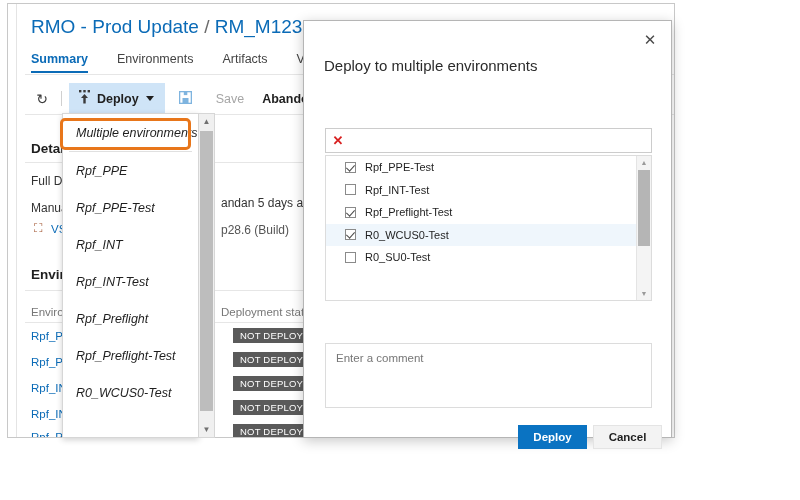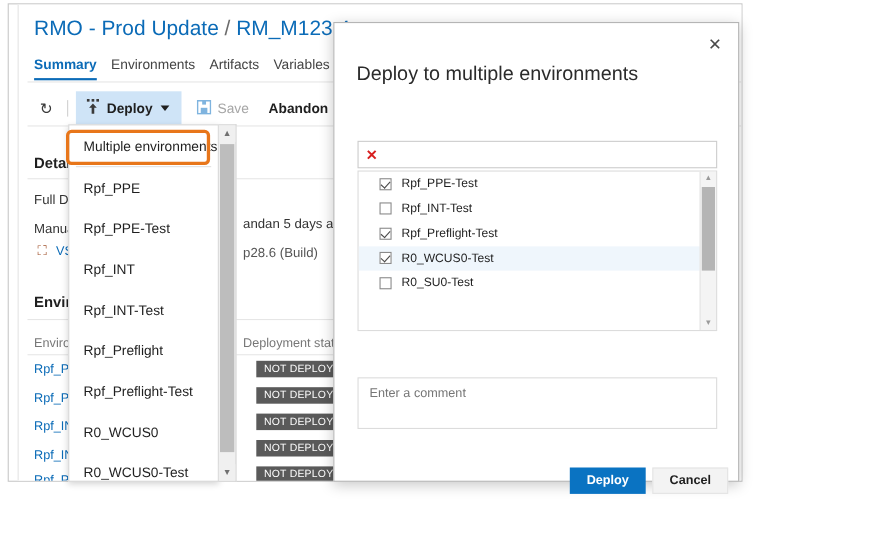--- a/index.html
+++ b/index.html
@@ -41,21 +41,21 @@
     color: #0b6bb7;
     white-space: nowrap;
   }
   .breadcrumb .sep { color: #6b6b6b; }
   .breadcrumb .crumb2 { color: #0b6bb7; }
 
   .tabs {
     position: absolute;
     left: 14px; top: 48px;
     display: flex;
-    gap: 13px;
+    gap: 29px;
     font-size: 12.5px;
     white-space: nowrap;
   }
   .tab { color: #444; padding-bottom: 5px; }
   .tab.active {
     color: #0b6bb7;
     font-weight: bold;
     border-bottom: 2px solid #0b6bb7;
   }
   .tabs-rule {
@@ -85,21 +85,21 @@
   }
   .tb-deploy {
     display: flex; align-items: center; gap: 6px;
     background: #cfe4f7;
     height: 32px;
     padding: 0 11px 0 9px;
     color: #1f1f1f;
     font-weight: bold;
   }
   .tb-save {
-    display: flex; align-items: center; gap: 6px;
+    display: flex; align-items: center; gap: 24px;
     padding: 0 10px 0 14px;
     color: #a6a6a6;
   }
   .tb-abandon {
     padding: 0 8px; color: #1f1f1f; font-weight: bold;
   }
   .caret-dn {
     width: 0; height: 0; margin-left: 1px;
     border-left: 4px solid transparent;
     border-right: 4px solid transparent;
@@ -141,20 +141,21 @@
 
   
   .menu {
     position: absolute;
     left: 62px; top: 113px;
     width: 137px; height: 325px;
     background: #ffffff;
     border: 1px solid #d6d6d6;
     box-shadow: 0 2px 6px rgba(0,0,0,.18);
     overflow: hidden;
+    font-style: italic;
   }
   .menu-item {
     height: 37px;
     display: flex; align-items: center;
     padding-left: 13px;
     font-size: 12.5px;
     color: #1f1f1f;
     white-space: nowrap;
   }
   .menu-sep { height: 1px; background: #e0e0e0; margin: 0 6px; }
@@ -203,21 +204,21 @@
   .dlg-close {
     position: absolute;
     right: 10px; top: 8px;
     width: 22px; height: 22px;
     display: flex; align-items: center; justify-content: center;
     font-size: 15px; color: #4a4a4a;
   }
   .dlg-title {
     position: absolute;
     left: 20px; top: 36px;
-    font-size: 18px; color: #2b2b2b;
+    font-size: 15px; color: #2b2b2b;
   }
   .dlg-label {
     position: absolute;
     left: 21px; top: 87px;
     font-size: 11.5px; color: #333;
   }
   .dlg-search {
     position: absolute;
     left: 21px; top: 107px;
     width: 327px; height: 25px;
@@ -289,21 +290,21 @@
   .ls-thumb {
     position: absolute;
     left: 1px; top: 14px;
     width: 12px; height: 76px;
     background: #b5b5b5;
   }
 
   .dlg-comment {
     position: absolute;
     left: 21px; top: 322px;
-    width: 327px; height: 47px;
+    width: 327px; height: 65px;
     border: 1px solid #dcdcdc;
     background: #fff;
     font-family: "Liberation Sans", sans-serif;
     font-size: 11.5px;
     color: #1f1f1f;
     padding: 8px 10px;
     resize: none;
     outline: none;
   }
   .dlg-comment::placeholder { color: #767676; }
@@ -415,21 +416,20 @@
 
   <div class="menu">
     <div class="menu-item">Multiple environments</div>
     <div class="menu-sep"></div>
     <div class="menu-item">Rpf_PPE</div>
     <div class="menu-item">Rpf_PPE-Test</div>
     <div class="menu-item">Rpf_INT</div>
     <div class="menu-item">Rpf_INT-Test</div>
     <div class="menu-item">Rpf_Preflight</div>
     <div class="menu-item">Rpf_Preflight-Test</div>
-    <div class="menu-item">R0_WCUS0</div>
     <div class="menu-item">R0_WCUS0-Test</div>
   </div>
   <div class="menu-scrollbar">
     <div class="menu-sb-up">▲</div>
     <div class="menu-sb-thumb"></div>
     <div class="menu-sb-dn">▼</div>
   </div>
 
   <div class="annot"></div>
 

